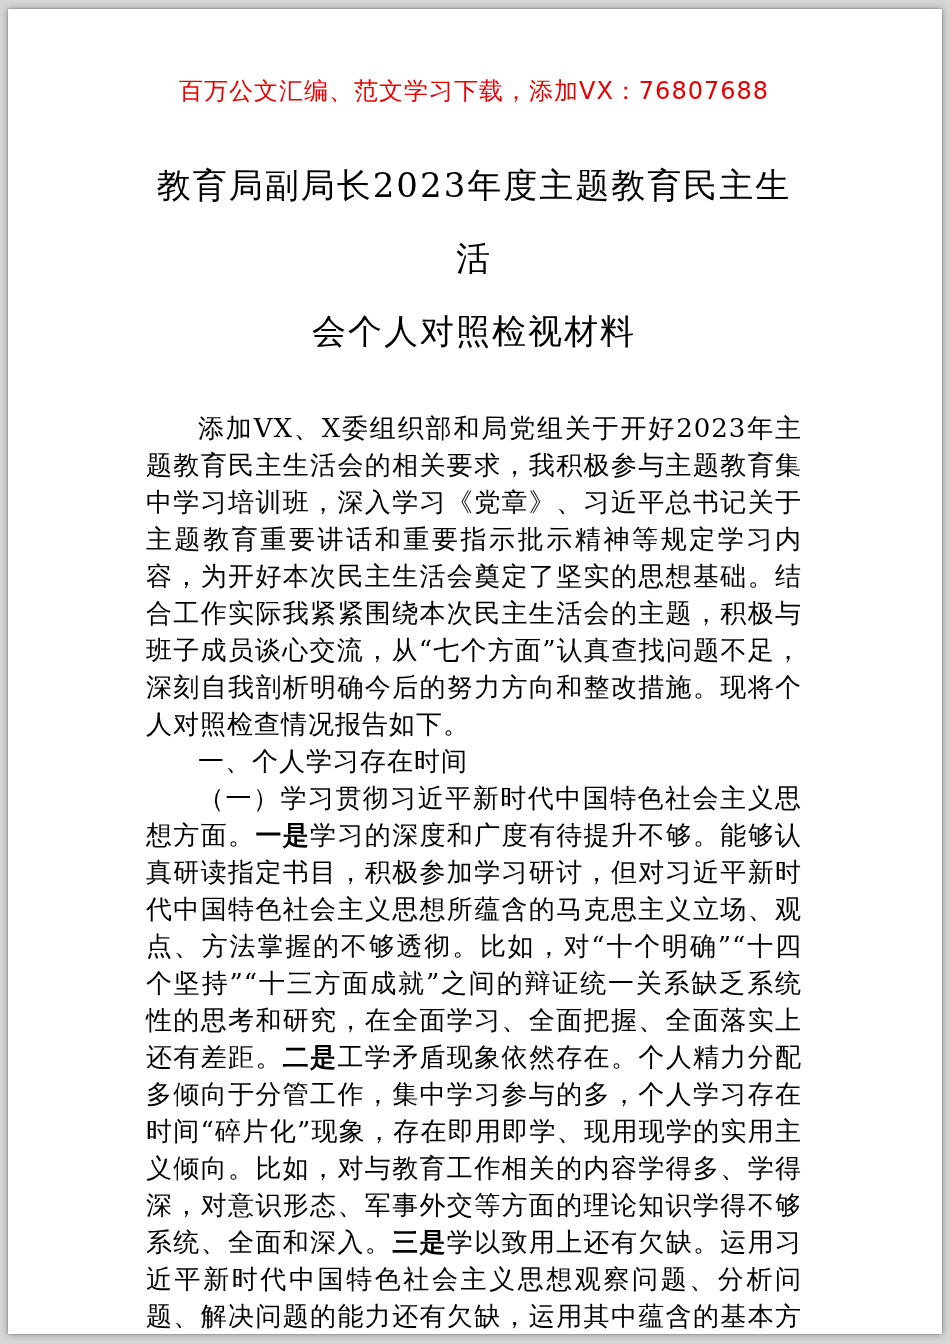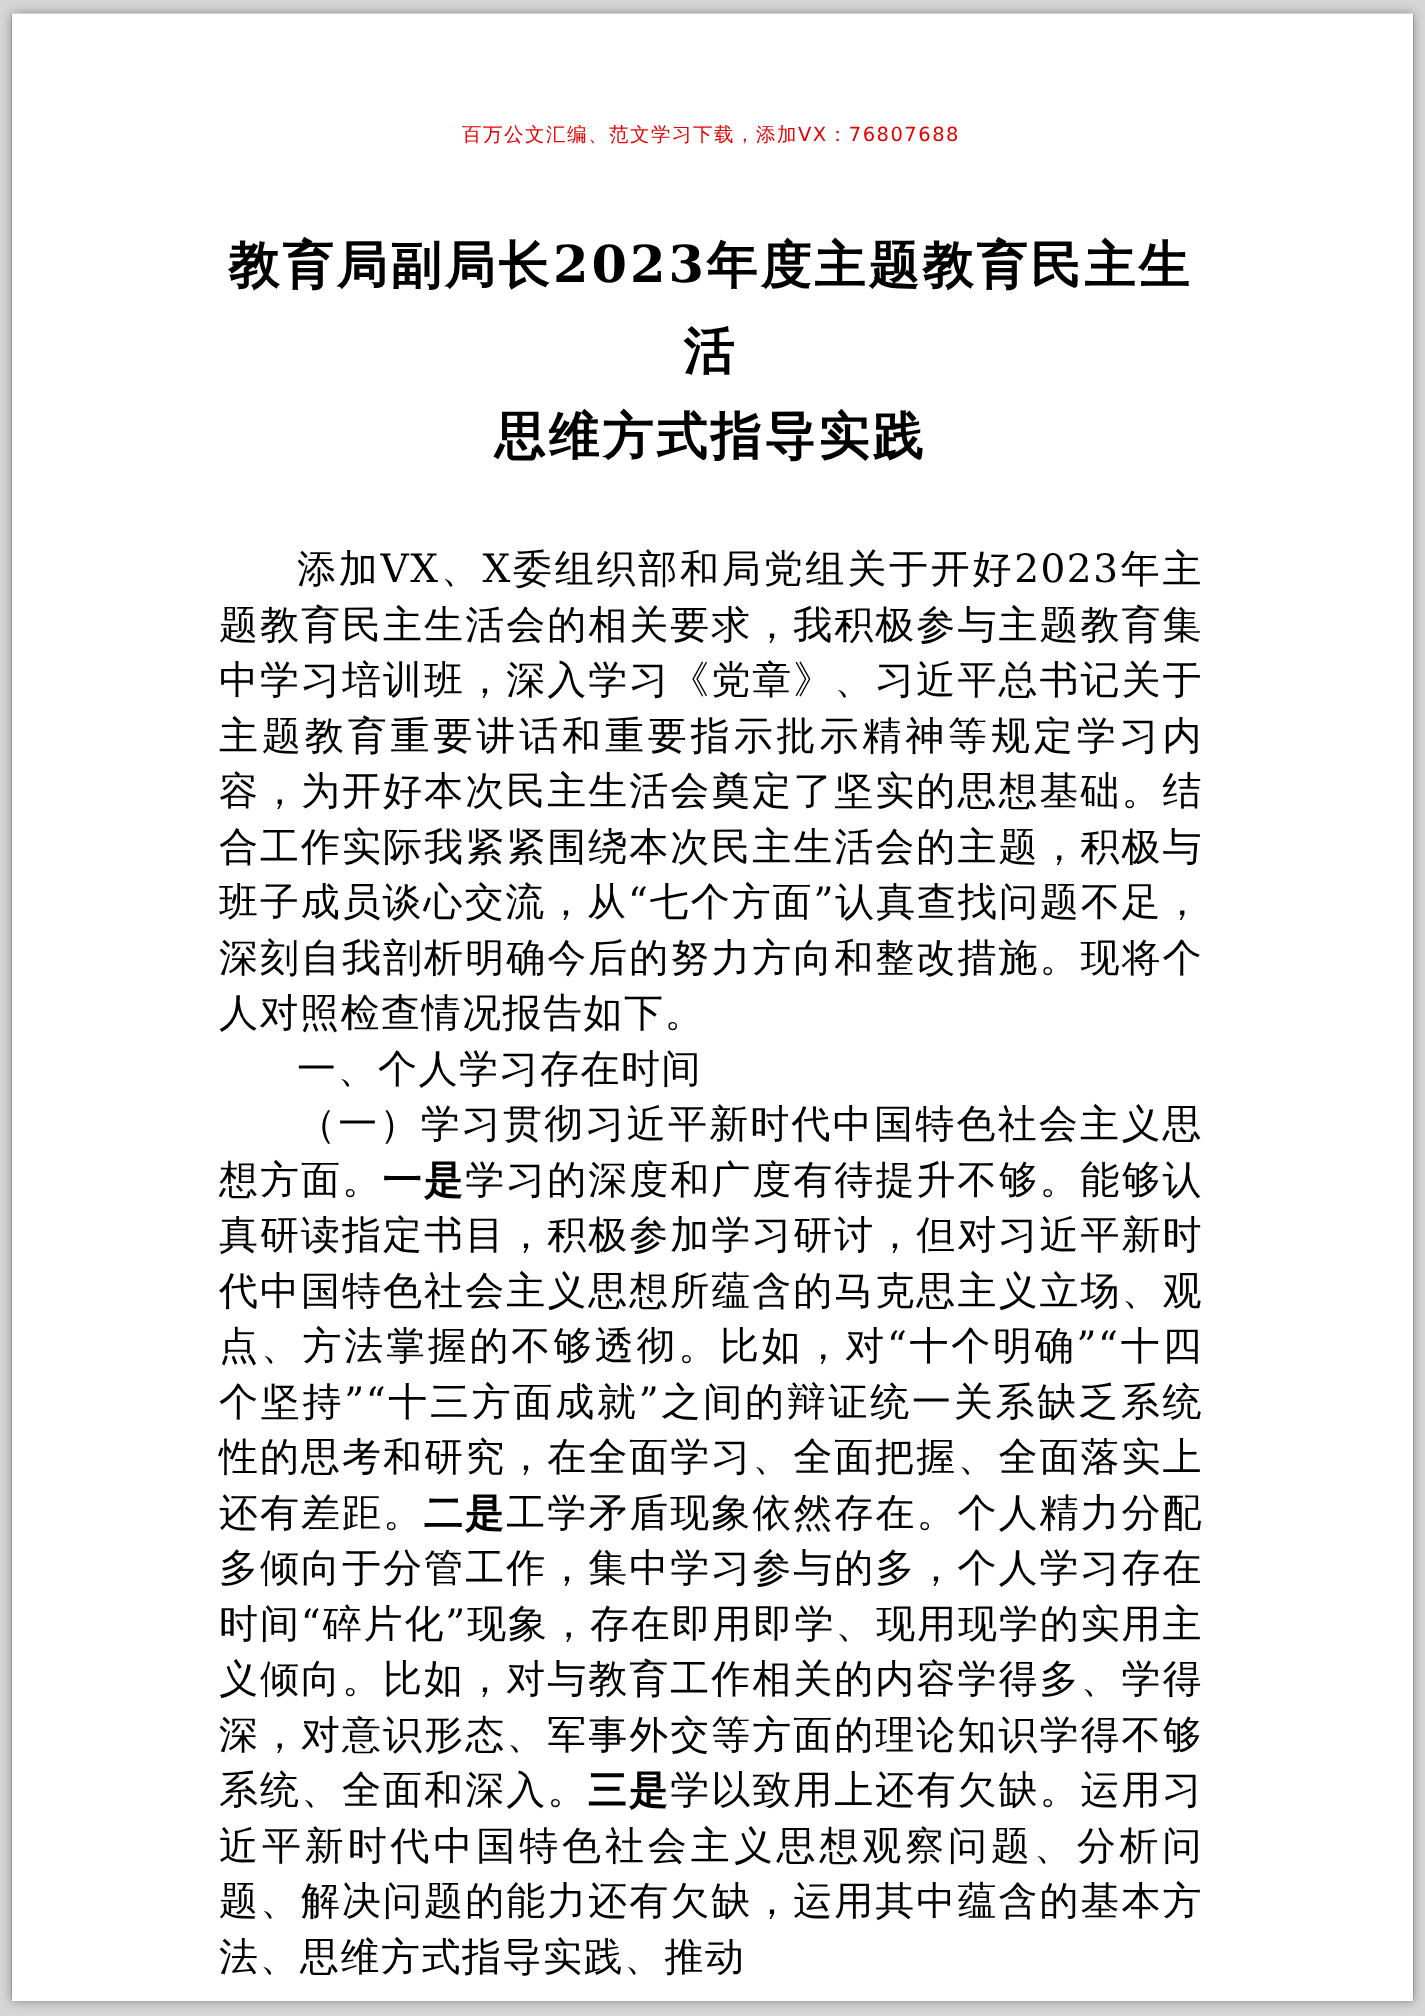--- a/index.html
+++ b/index.html
@@ -20,33 +20,33 @@
     width: 100%;
     height: 100%;
     background: #ffffff;
     box-shadow: 0 0 7px rgba(0,0,0,0.38), 0 0 1px rgba(0,0,0,0.5);
     padding: 70px 140px 40px 138px;
     overflow: hidden;
   }
   .notice {
     text-align: center;
     color: #e60000;
-    font-size: 13px;
+    font-size: 24px;
     letter-spacing: 1px;
     line-height: 24px;
     font-family: "DejaVu Sans", "Liberation Sans", sans-serif;
   }
   .title {
     margin: 46px 0 0 0;
     text-align: center;
     font-size: 34px;
-    font-weight: bold;
+    font-weight: normal;
     color: #000000;
     letter-spacing: 2px;
-    line-height: 57px;
+    line-height: 73px;
   }
   .title .title-line { display: block; }
   .body-text {
     margin-top: 42px;
     font-size: 26px;
     line-height: 37px;
     color: #000000;
     letter-spacing: 1px;
     text-align: justify;
   }
@@ -59,21 +59,21 @@
 </head>
 <body>
 
 <div class="canvas">
   <div class="page">
 
     <div class="notice">百万公文汇编、范文学习下载，添加VX：76807688</div>
 
     <h1 class="title">
       <span class="title-line">教育局副局长2023年度主题教育民主生活</span>
-      <span class="title-line">思维方式指导实践</span>
+      <span class="title-line">会个人对照检视材料</span>
     </h1>
 
     <div class="body-text">
 
       <p class="para">添加VX、X委组织部和局党组关于开好2023年主题教育民主生活会的相关要求，我积极参与主题教育集中学习培训班，深入学习《党章》、习近平总书记关于主题教育重要讲话和重要指示批示精神等规定学习内容，为开好本次民主生活会奠定了坚实的思想基础。结合工作实际我紧紧围绕本次民主生活会的主题，积极与班子成员谈心交流，从“七个方面”认真查找问题不足，深刻自我剖析明确今后的努力方向和整改措施。现将个人对照检查情况报告如下。</p>
 
       <p class="para">一、个人学习存在时间</p>
 
       <p class="para">
         <span>（一）学习贯彻习近平新时代中国特色社会主义思想方面。</span><span class="seg-bold">一是</span><span>学习的深度和广度有待提升不够。能够认真研读指定书目，积极参加学习研讨，但对习近平新时代中国特色社会主义思想所蕴含的马克思主义立场、观点、方法掌握的不够透彻。比如，对“十个明确”“十四个坚持”“十三方面成就”之间的辩证统一关系缺乏系统性的思考和研究，在全面学习、全面把握、全面落实上还有差距。</span><span class="seg-bold">二是</span><span>工学矛盾现象依然存在。个人精力分配多倾向于分管工作，集中学习参与的多，个人学习存在时间“碎片化”现象，存在即用即学、现用现学的实用主义倾向。比如，对与教育工作相关的内容学得多、学得深，对意识形态、军事外交等方面的理论知识学得不够系统、全面和深入。</span><span class="seg-bold">三是</span><span>学以致用上还有欠缺。运用习近平新时代中国特色社会主义思想观察问题、分析问题、解决问题的能力还有欠缺，运用其中蕴含的基本方法、思维方式指导实践、推动</span>

